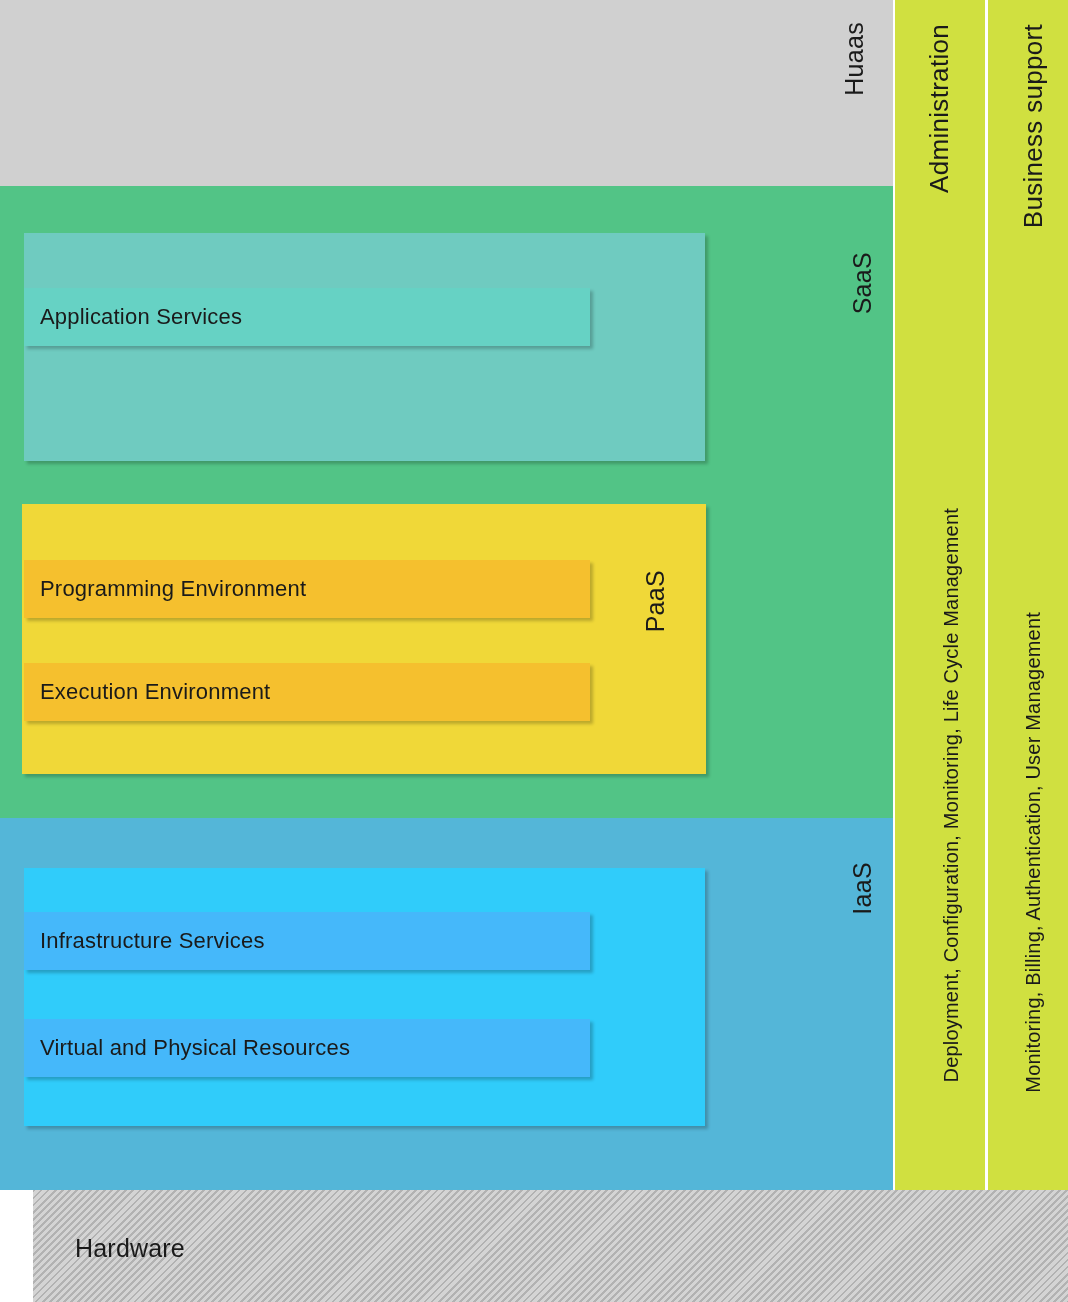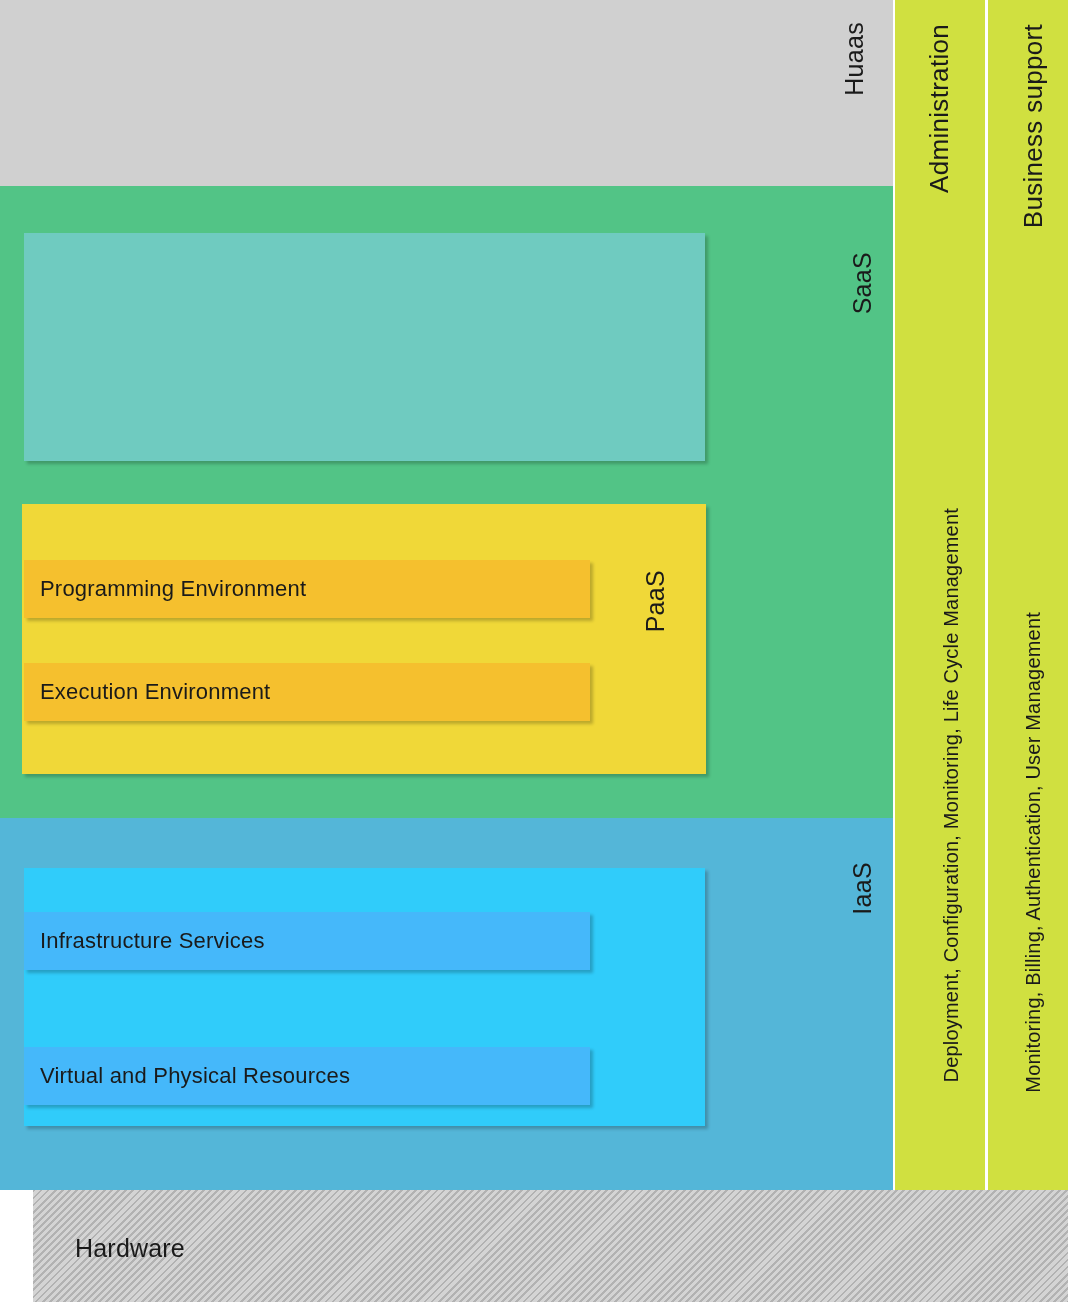--- a/index.html
+++ b/index.html
@@ -144,21 +144,21 @@
     font-size: 22px;
     color: #1a1a1a;
     letter-spacing: 0.2px;
     white-space: nowrap;
   }
 
   .item-app-services   { top: 288px; background: #66d2c4; }
   .item-programming    { top: 560px; background: #f5c02e; }
   .item-execution      { top: 663px; background: #f5c02e; }
   .item-infrastructure { top: 912px; background: #45b8fa; }
-  .item-virtual        { top: 1019px; background: #45b8fa; margin-top: 28px; }
+  .item-virtual        { top: 1019px; background: #45b8fa; }
 
   
   .sidecol {
     position: absolute;
     top: 0;
     height: 1190px;
     background: #d0e040;
   }
   .sidecol-admin    { left: 895px; width: 90px; }
   .sidecol-business { left: 988px; width: 80px; }
@@ -202,20 +202,23 @@
 <div id="stage">
 
   <div class="layer layer-huaas"></div>
   <div class="layer layer-saas"></div>
   <div class="layer layer-iaas"></div>
 
   <div class="group group-saas"></div>
   <div class="group group-paas"></div>
   <div class="group group-iaas"></div>
 
+  <div class="item item-app-services">
+    <span class="item-label">Application Services</span>
+  </div>
 
   <div class="item item-execution">
     <span class="item-label">Execution Environment</span>
   </div>
 
   <div class="item item-programming">
     <span class="item-label">Programming Environment</span>
   </div>
 
   <div class="item item-infrastructure">

